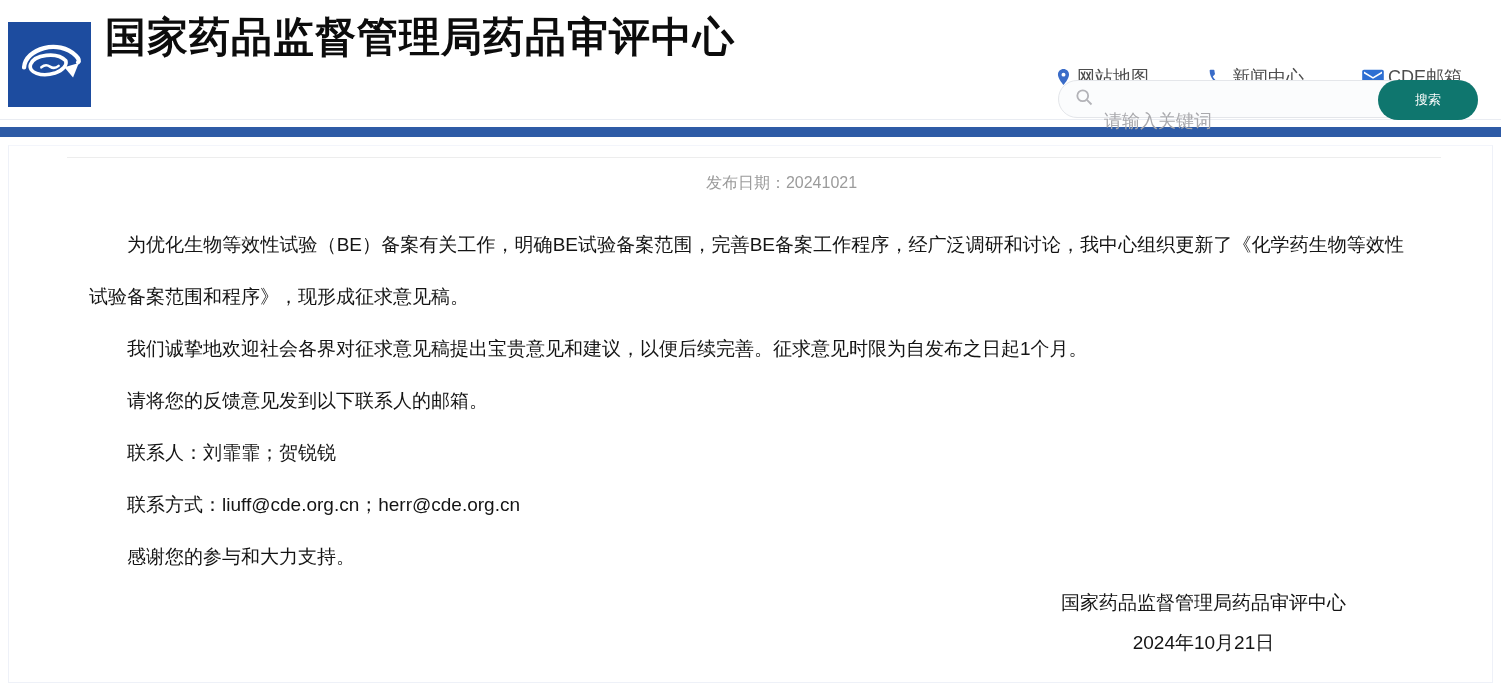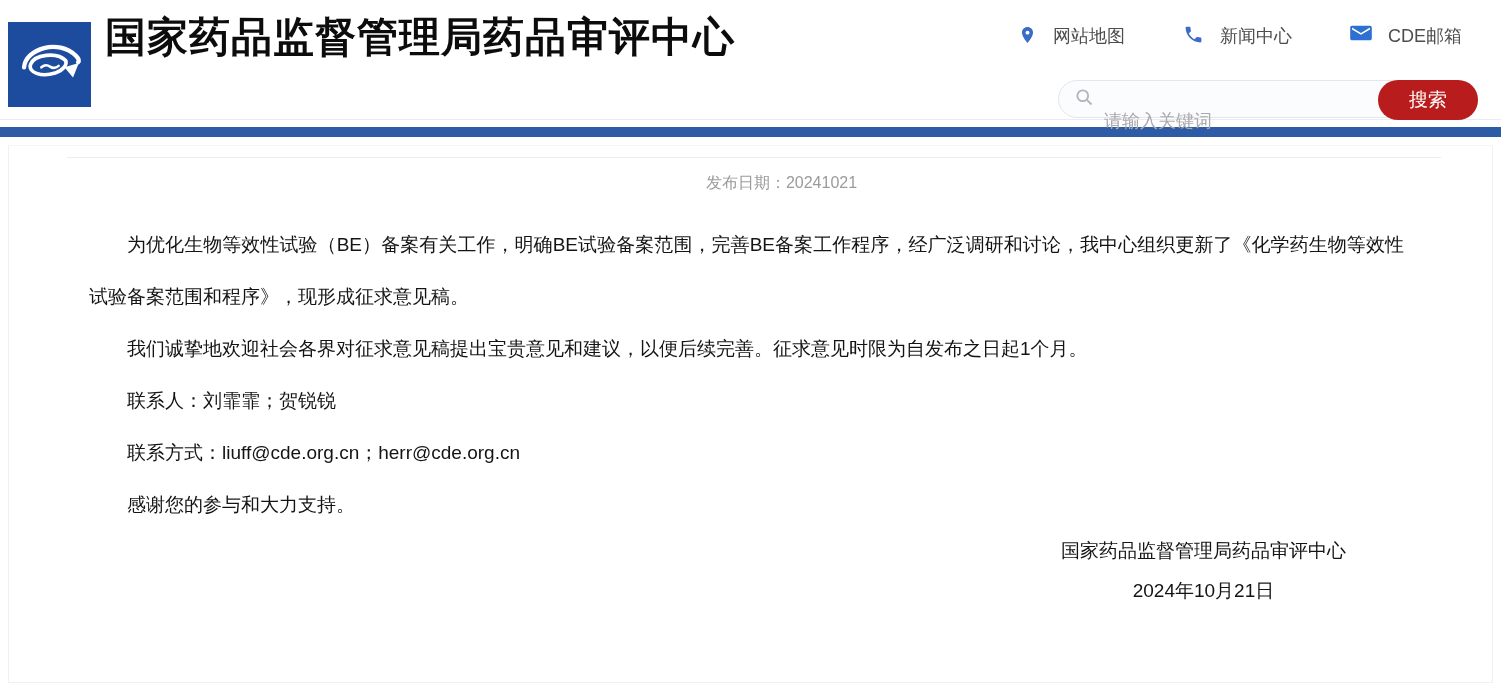--- a/index.html
+++ b/index.html
@@ -16,38 +16,38 @@
     background: #1d4c9f; display: flex; align-items: center; justify-content: center; cursor: pointer;
   }
   .brand { position: absolute; left: 105px; top: 12px; }
   .site-title {
     font-size: 41px; font-weight: 700; color: #0c0c0c; letter-spacing: 1px; line-height: 50px; white-space: nowrap;
   }
   .site-subtitle {
     margin-top: 4px; font-size: 27px; font-weight: 700; color: #3a53b4; letter-spacing: 0.5px; white-space: nowrap;
   }
   .quick-links { position: absolute; top: 24px; right: 39px; display: flex; gap: 58px; }
-  .quick-link { display: flex; gap: 16px; cursor: pointer; text-decoration: none; }
+  .quick-link { display: flex; align-items: center; gap: 4px; cursor: pointer; text-decoration: none; margin-top: 41px; }
   .quick-link .ql-label { font-size: 18px; color: #4d4d4d; }
   .quick-link svg { display: block; }
   .search-bar {
     position: absolute; top: 80px; left: 1058px; width: 420px; height: 38px;
     border: 1px solid #e4e6ea; border-radius: 19px; background: #fbfcfd;
     display: flex; align-items: center;
   }
   .search-bar .mag { margin-left: 15px; flex: 0 0 auto; }
   .search-input {
     flex: 1; height: 44px; border: none; outline: none; background: transparent;
     font-size: 18px; color: #333; padding: 0 10px; font-family: inherit; margin-top: 44px;
   }
   .search-input::placeholder { color: #a9a9ad; }
   .search-btn {
     position: absolute; right: -1px; top: -1px; height: 40px; width: 100px;
-    border: none; border-radius: 20px; background: #b91c1c; color: #fff;
-    font-size: 19px; cursor: pointer; font-family: inherit;
+    border: none; border-radius: 20px; background: #0f766e; color: #fff;
+    font-size: 13px; cursor: pointer; font-family: inherit;
   }
   
   .blue-bar { margin-top: 7px; height: 10px; background: #2e5ba6; }
   
   .content-card {
     margin: 8px 8px 0 8px; height: 538px; background: #fff;
     border: 1px solid #eef1f8; border-top-color: #f3f5fb; overflow: hidden;
   }
   .breadcrumb-row {
     padding: 17px 0 0 58px; display: flex; align-items: center; gap: 9px;
@@ -129,20 +129,21 @@
 <div class="blue-bar"></div>
 
 <main class="content-card">
   <div class="breadcrumb-divider"></div>
 
   <div class="pub-date">发布日期：20241021</div>
 
   <div class="article-body">
     <p>为优化生物等效性试验（BE）备案有关工作，明确BE试验备案范围，完善BE备案工作程序，经广泛调研和讨论，我中心组织更新了《化学药生物等效性试验备案范围和程序》，现形成征求意见稿。</p>
     <p>我们诚挚地欢迎社会各界对征求意见稿提出宝贵意见和建议，以便后续完善。征求意见时限为自发布之日起1个月。</p>
+    <p>请将您的反馈意见发到以下联系人的邮箱。</p>
     <p>联系人：刘霏霏；贺锐锐</p>
     <p>联系方式：liuff@cde.org.cn；herr@cde.org.cn</p>
     <p>感谢您的参与和大力支持。</p>
   </div>
 
   <div class="signature">
     <span class="sig-inner">
       <div class="sig-line">国家药品监督管理局药品审评中心</div>
       <div class="sig-line">2024年10月21日</div>
     </span>

